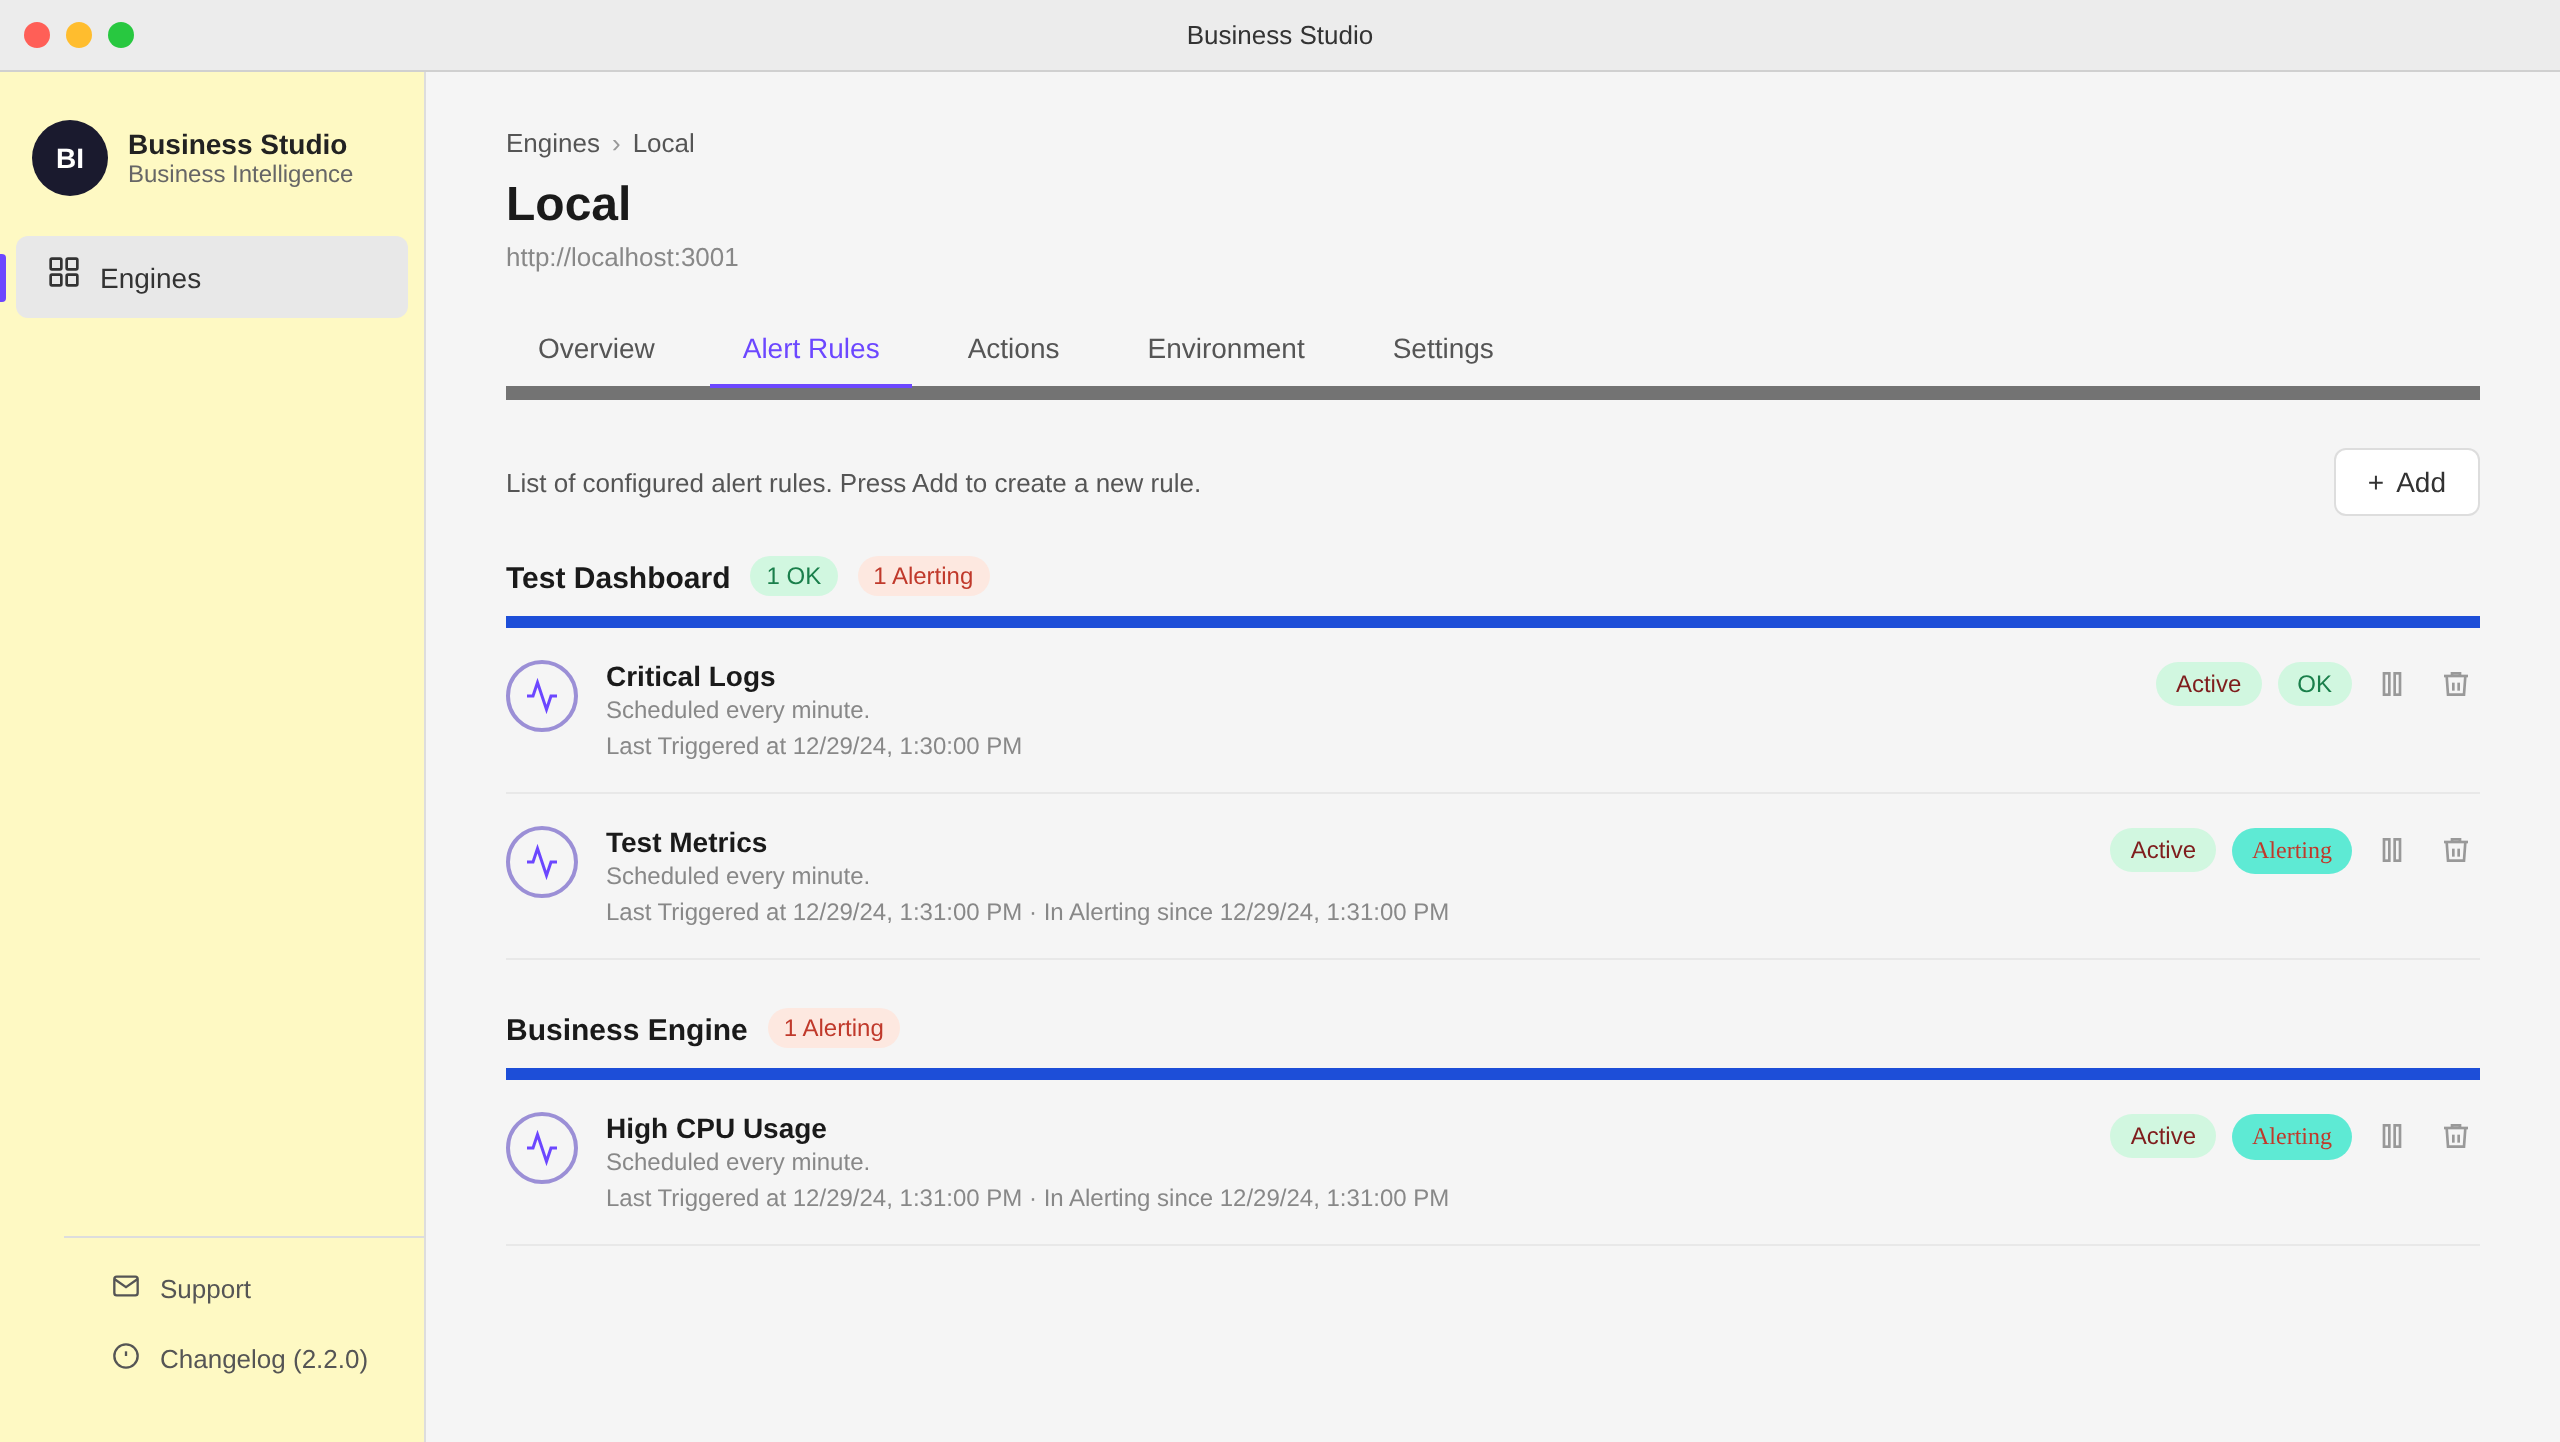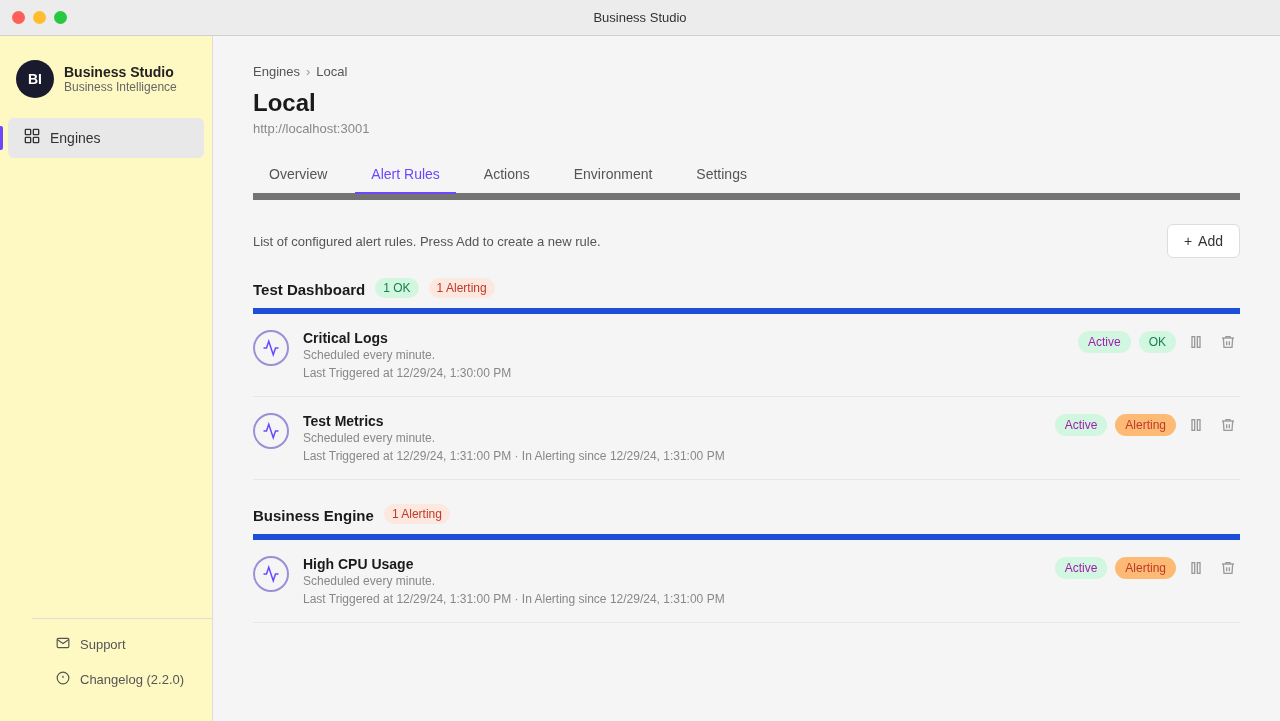--- a/index.html
+++ b/index.html
@@ -225,23 +225,23 @@
     .rule-schedule { font-size: 12px; color: #888; margin-bottom: 4px; }
     .rule-trigger { font-size: 12px; color: #888; }
     .rule-actions { display: flex; align-items: center; gap: 8px; }
 
     .status-badge {
       padding: 4px 10px;
       border-radius: 12px;
       font-size: 12px;
       font-weight: 500;
     }
-    .status-active { background: #d1f7e0; color: #a21caf; }
+    .status-active { background: #d1f7e0; color: #7f1d1d; }
     .status-ok { background: #d1f7e0; color: #1a7f4b; }
-    .status-alerting { background: #fdba74; color: #c0392b; }
+    .status-alerting { background: #5eead4; color: #c0392b; font-family: Liberation Serif, serif; }
 
     .icon-btn {
       background: none;
       border: none;
       cursor: pointer;
       color: #999;
       font-size: 16px;
       padding: 4px;
       border-radius: 4px;
       display: flex;

